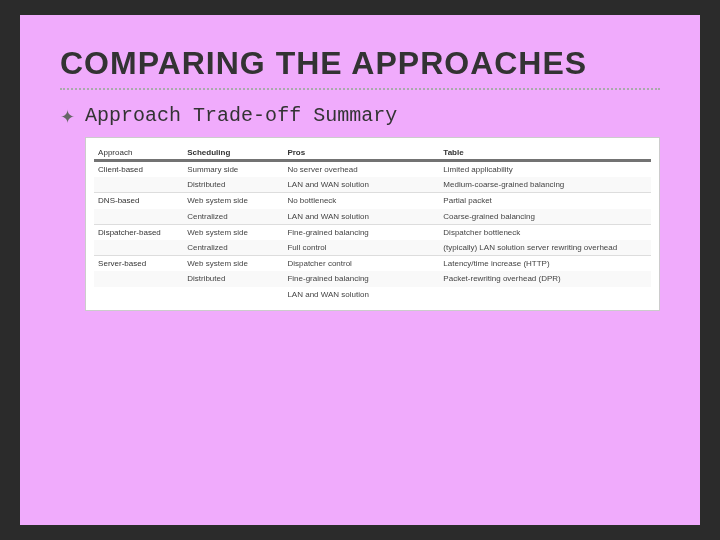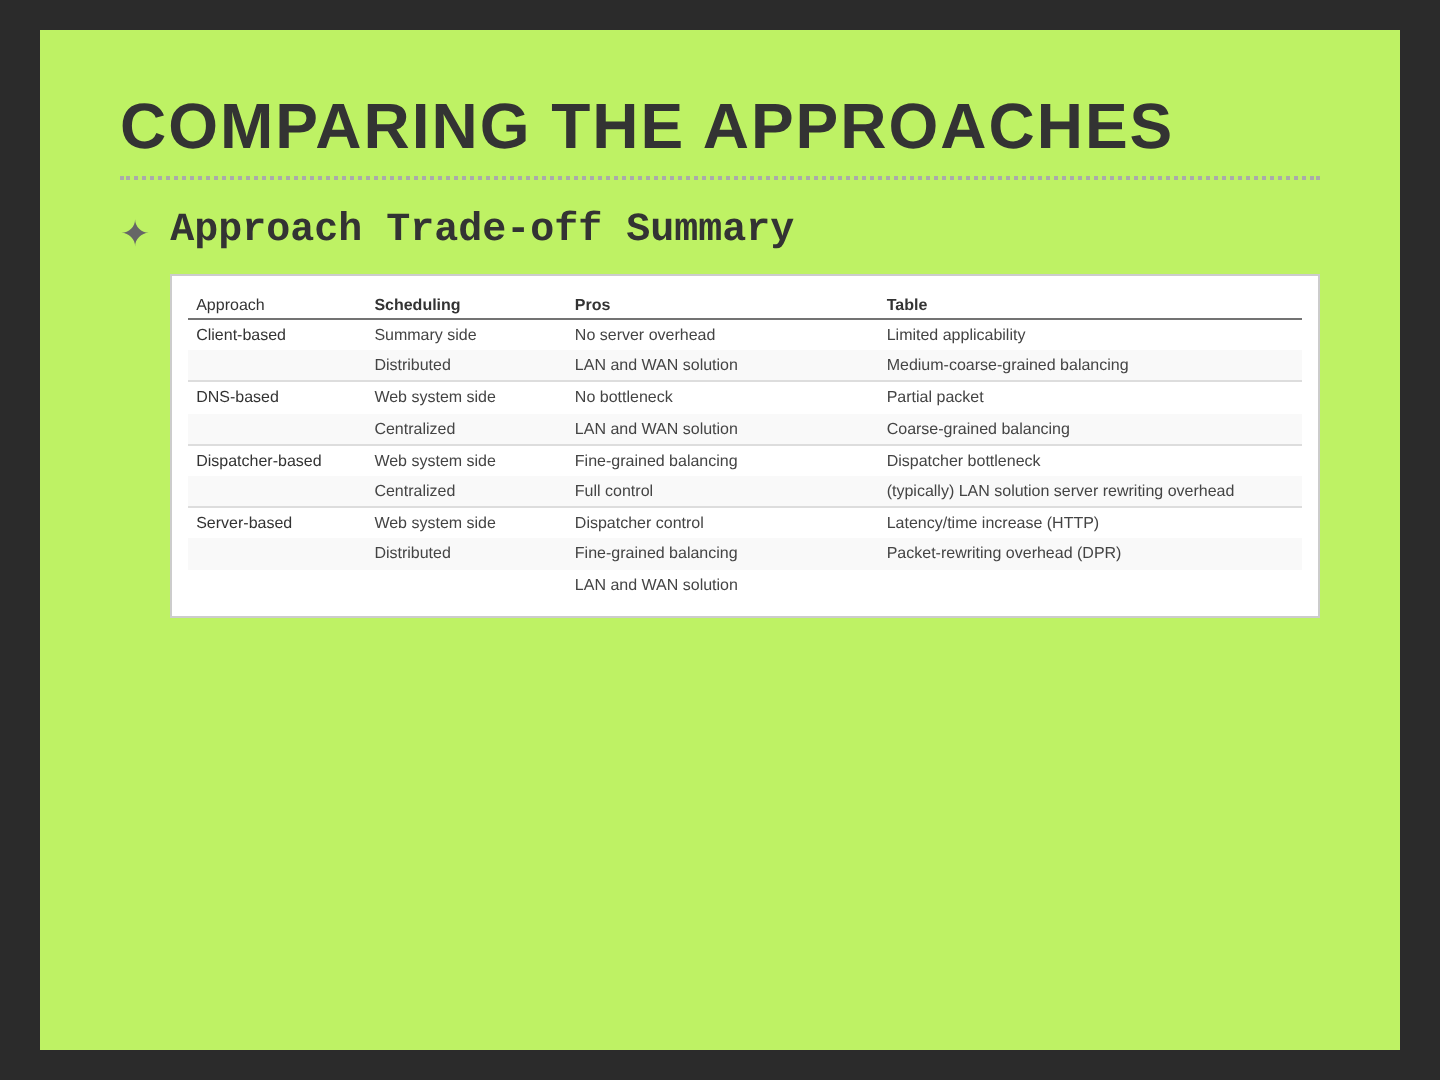--- a/index.html
+++ b/index.html
@@ -11,21 +11,21 @@
       font-family: Arial, sans-serif;
       overflow: hidden;
       display: flex;
       align-items: center;
       justify-content: center;
     }
 
     .slide {
       width: 680px;
       height: 510px;
-      background: #bef264;
+      background: #f0abfc;
       position: relative;
       padding: 30px 40px 20px 40px;
     }
 
     .slide-title {
       font-size: 32px;
       font-weight: bold;
       color: #333;
       letter-spacing: 1px;
       margin-bottom: 6px;
@@ -49,21 +49,20 @@
       color: #666;
       margin-top: 2px;
       flex-shrink: 0;
     }
 
     .section-title {
       font-size: 20px;
       color: #333;
       font-family: 'Courier New', monospace;
       margin-bottom: 10px;
-      font-weight: bold;
     }
 
     .table-container {
       background: #fff;
       border: 1px solid #ccc;
       padding: 8px;
       font-size: 9px;
       font-family: Arial, sans-serif;
       color: #333;
       width: 100%;
@@ -79,21 +78,21 @@
     table {
       width: 100%;
       border-collapse: collapse;
       font-size: 8px;
     }
 
     th {
       text-align: left;
       font-weight: bold;
       padding: 2px 4px;
-      border-bottom: 1px solid #737373;
+      border-bottom: 3px solid #737373;
       font-size: 8px;
     }
 
     td {
       padding: 2px 4px;
       vertical-align: top;
       color: #444;
       font-size: 8px;
       line-height: 1.4;
     }

